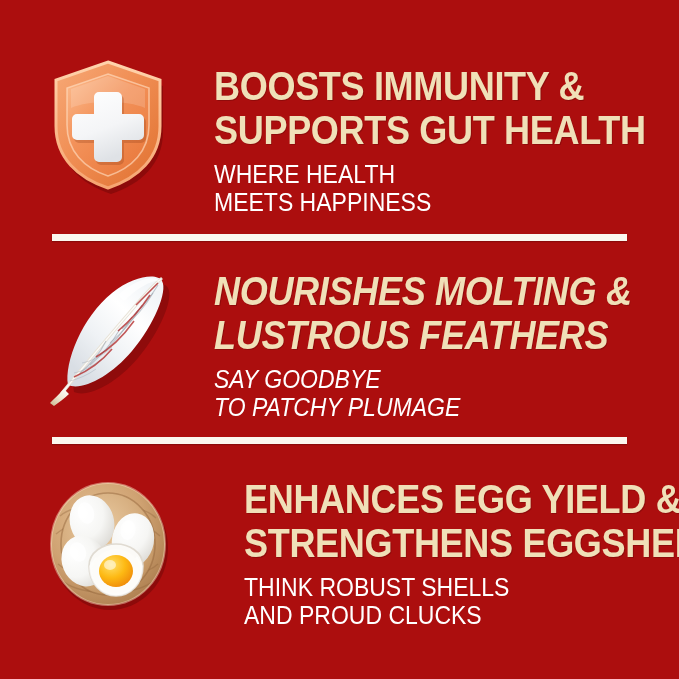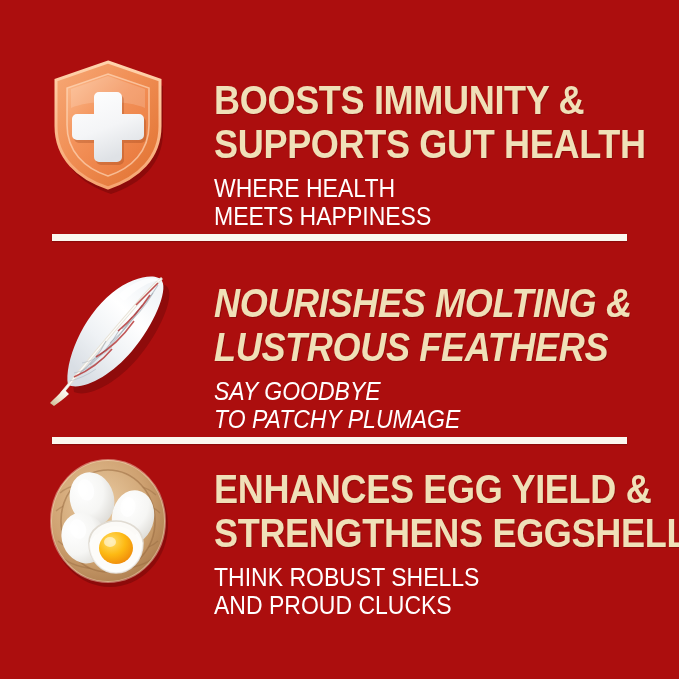--- a/index.html
+++ b/index.html
@@ -17,25 +17,25 @@
     background: #AC0E0E;
     overflow: hidden;
   }
 
   
   .feature {
     position: absolute;
     left: 0;
     width: 679px;
     display: flex;
-    align-items: flex-end;
+    align-items: center;
   }
   .feature-1 { top: 48px;  height: 182px; }
   .feature-2 { top: 255px; height: 178px; font-style: italic; }
-  .feature-3 { top: 439px; height: 180px; }
+  .feature-3 { top: 462px; height: 180px; gap: 30px; }
 
   .icon-cell {
     position: relative;
     width: 214px;
     height: 100%;
     flex: 0 0 214px;
   }
   .icon-wrap {
     position: absolute;
     left: 44px;

